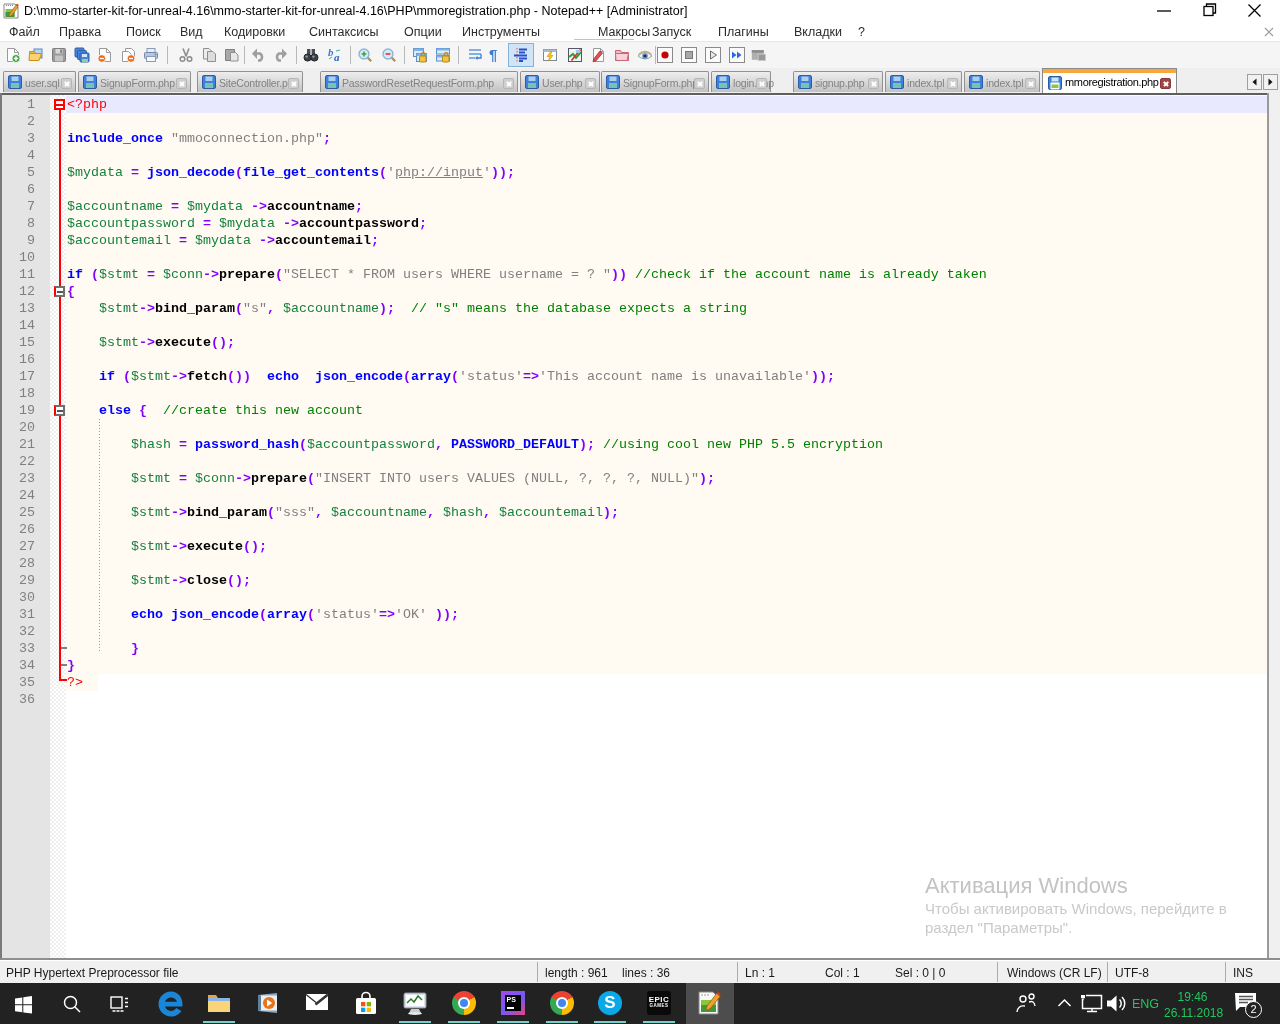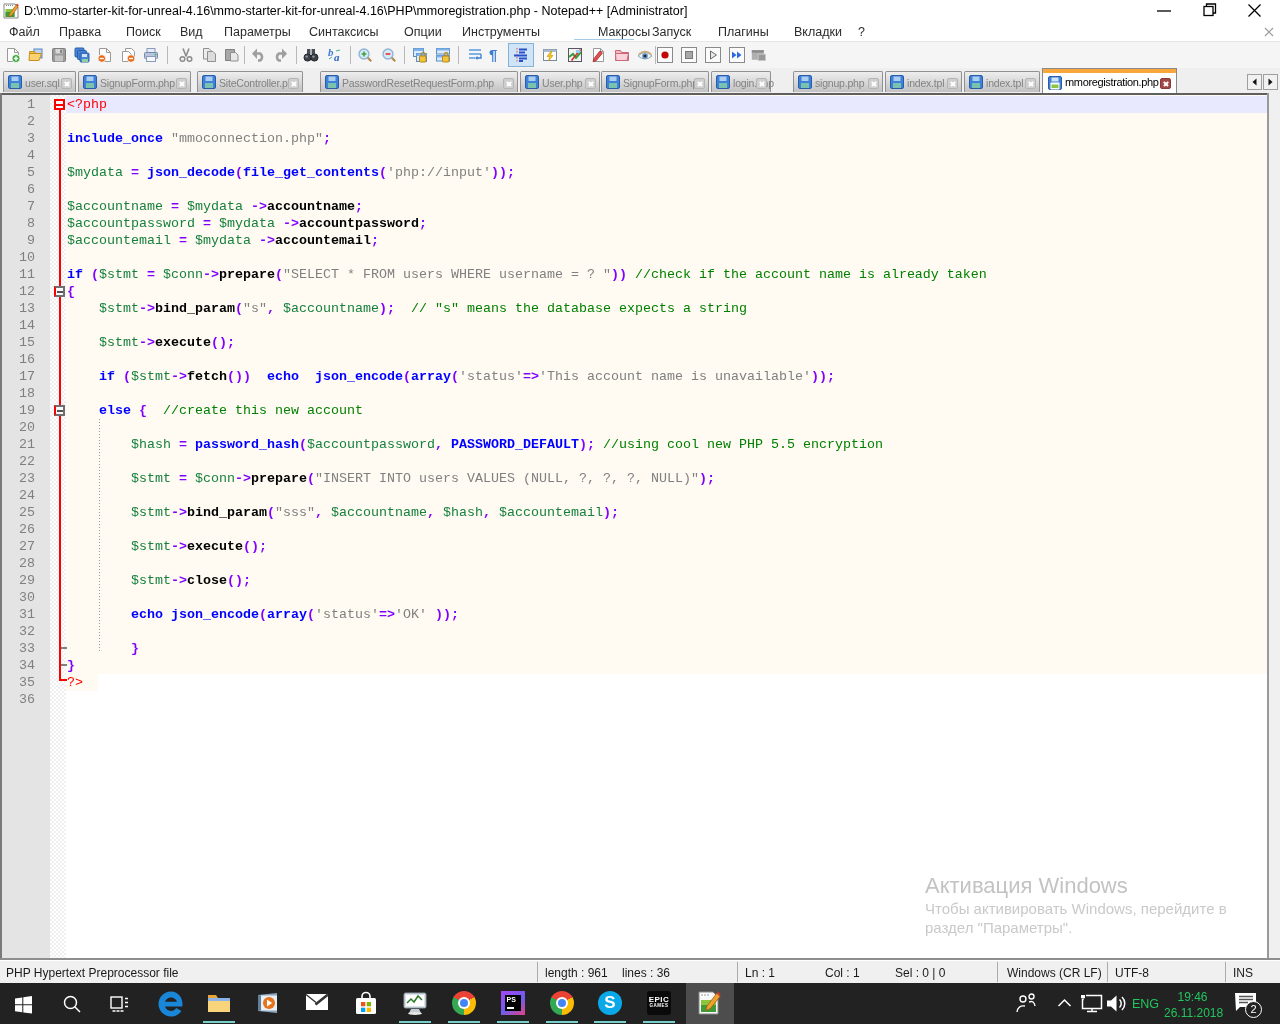--- a/index.html
+++ b/index.html
@@ -40,21 +40,21 @@
 #curline{position:absolute;left:66px;top:3px;width:1201px;height:17px;background:#e8e8ff}
 #lnums{position:absolute;left:0px;top:3px;width:35px;text-align:right;font-family:"Liberation Mono",monospace;font-size:13.33px;line-height:17px;color:#808080;white-space:pre}
 #code{position:absolute;left:67px;top:3px;margin:0;font-family:"Liberation Mono",monospace;font-size:13.33px;line-height:17px;color:#000;white-space:pre}
 #code .r{color:#f00}
 #code .k{color:#00f;font-weight:bold}
 #code .v{color:#15803d}
 #code .i{color:#000;font-weight:bold}
 #code .s{color:#808080}
 #code .c{color:#008000}
 #code .o{color:#8000ff;font-weight:bold}
-#code .u{}
+#code .u{text-decoration:underline}
 #iguide{position:absolute;left:99px;top:326px;width:1px;height:234px;background:repeating-linear-gradient(#9a9a9a 0 1px,transparent 1px 3px)}
 
 #wm1{position:absolute;left:925px;top:780px;font-size:22px;color:#c3c3c3}
 #wm2{position:absolute;left:925px;top:806px;font-size:15px;color:#c9c9c9;line-height:19px}
 
 #sbtop{position:absolute;left:0;top:958px;width:1280px;height:3px;background:#8e8e8e;border-bottom:1px solid #fff;box-sizing:border-box}
 #statusbar{position:absolute;left:0;top:961px;width:1280px;height:22px;background:#f0f0f0}
 .st{position:absolute;top:5px;font-size:12px;color:#1a1a1a;white-space:pre}
 .ssep{position:absolute;top:1px;width:1px;height:20px;background:#ababab}
 
@@ -102,21 +102,21 @@
       </svg>
 <svg class="abs" style="left:1247px;top:0" width="16" height="22">
         <path d="M1.5 4.5l12 12M13.5 4.5l-12 12" stroke="#000" stroke-width="1.3"></path>
       </svg>
 </div>
 <div id="menubar">
 <span class="mi" style="left:9px">Файл</span>
 <span class="mi" style="left:59px">Правка</span>
 <span class="mi" style="left:126px">Поиск</span>
 <span class="mi" style="left:180px">Вид</span>
-<span class="mi" style="left:224px">Параметры</span>
+<span class="mi" style="left:224px">Кодировки</span>
 <span class="mi" style="left:309px">Синтаксисы</span>
 <span class="mi" style="left:404px">Опции</span>
 <span class="mi" style="left:462px">Инструменты</span>
 <span class="mi" style="left:598px">Макросы</span>
 <span class="mi" style="left:652px">Запуск</span>
 <span class="mi" style="left:718px">Плагины</span>
 <span class="mi" style="left:794px">Вкладки</span>
 <span class="mi" style="left:858px">?</span>
 <div class="abs" style="left:574px;top:17px;width:60px;height:1px;background:#a3cbe8"></div>
 <svg class="abs" style="left:1264px;top:5px" width="10" height="10">

